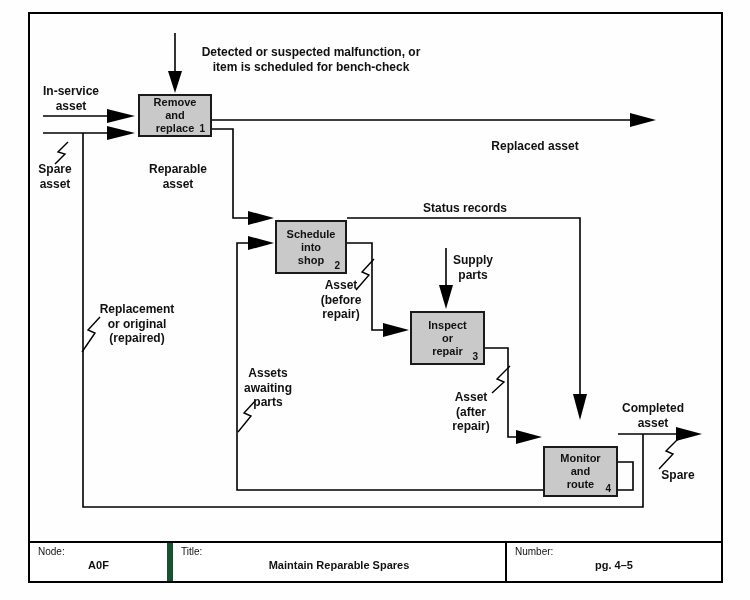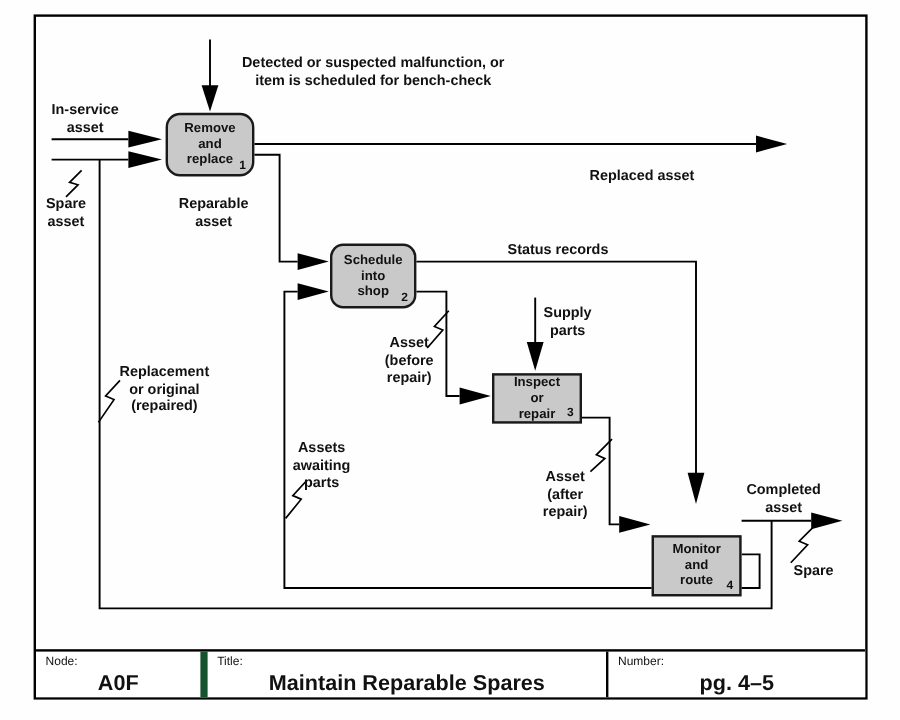--- a/index.html
+++ b/index.html
@@ -32,21 +32,21 @@
   }
   .cell{position:relative;box-sizing:border-box;height:100%;}
   .cell.node{width:137px;}
   .cell.title{width:338px;border-left:6px solid #14532d;}
   .cell.number{flex:1;border-left:2px solid #000;}
   .cell .tag{
     position:absolute;left:8px;top:3px;font-size:10px;font-weight:normal;color:#111;
   }
   .cell .val{
     position:absolute;left:0;right:0;top:16px;text-align:center;
-    font-size:18px;font-weight:bold;
+    font-size:11px;font-weight:bold;
   }
   .wire{stroke:#000;stroke-width:1.6;fill:none;}
   .zig{stroke:#000;stroke-width:1.4;fill:none;}
   .head{fill:#000;stroke:none;}
 </style>
 </head>
 <body>
 
 <div class="canvas">
 
@@ -129,33 +129,33 @@
     </g>
 
     <polyline class="zig" points="68,142 58,152 65,154 55,164"></polyline>
     <polyline class="zig" points="100,317 88,330 95,333 82,352"></polyline>
     <polyline class="zig" points="256,400 244,413 251,416 238,432"></polyline>
     <polyline class="zig" points="374,259 362,272 369,275 356,290"></polyline>
     <polyline class="zig" points="510,366 497,379 504,382 492,393"></polyline>
     <polyline class="zig" points="679,438 666,451 673,454 659,469"></polyline>
   </svg>
 
-  <div class="fnbox" style="left:138px;top:94px;width:74px;height:53px;border-radius:12px;">
+  <div class="fnbox" style="left:138px;top:94px;width:74px;height:43px;">
     <span>Remove
 and
 replace</span>
     <span class="num">1</span>
   </div>
-  <div class="fnbox" style="left:275px;top:203px;width:72px;height:54px;border-radius:11px;">
+  <div class="fnbox" style="left:275px;top:220px;width:72px;height:54px;">
     <span>Schedule
 into
 shop</span>
     <span class="num">2</span>
   </div>
-  <div class="fnbox" style="left:410px;top:311px;width:75px;height:42px;">
+  <div class="fnbox" style="left:410px;top:311px;width:75px;height:54px;">
     <span>Inspect
 or
 repair</span>
     <span class="num">3</span>
   </div>
   <div class="fnbox" style="left:543px;top:446px;width:75px;height:51px;">
     <span>Monitor
 and
 route</span>
     <span class="num">4</span>

